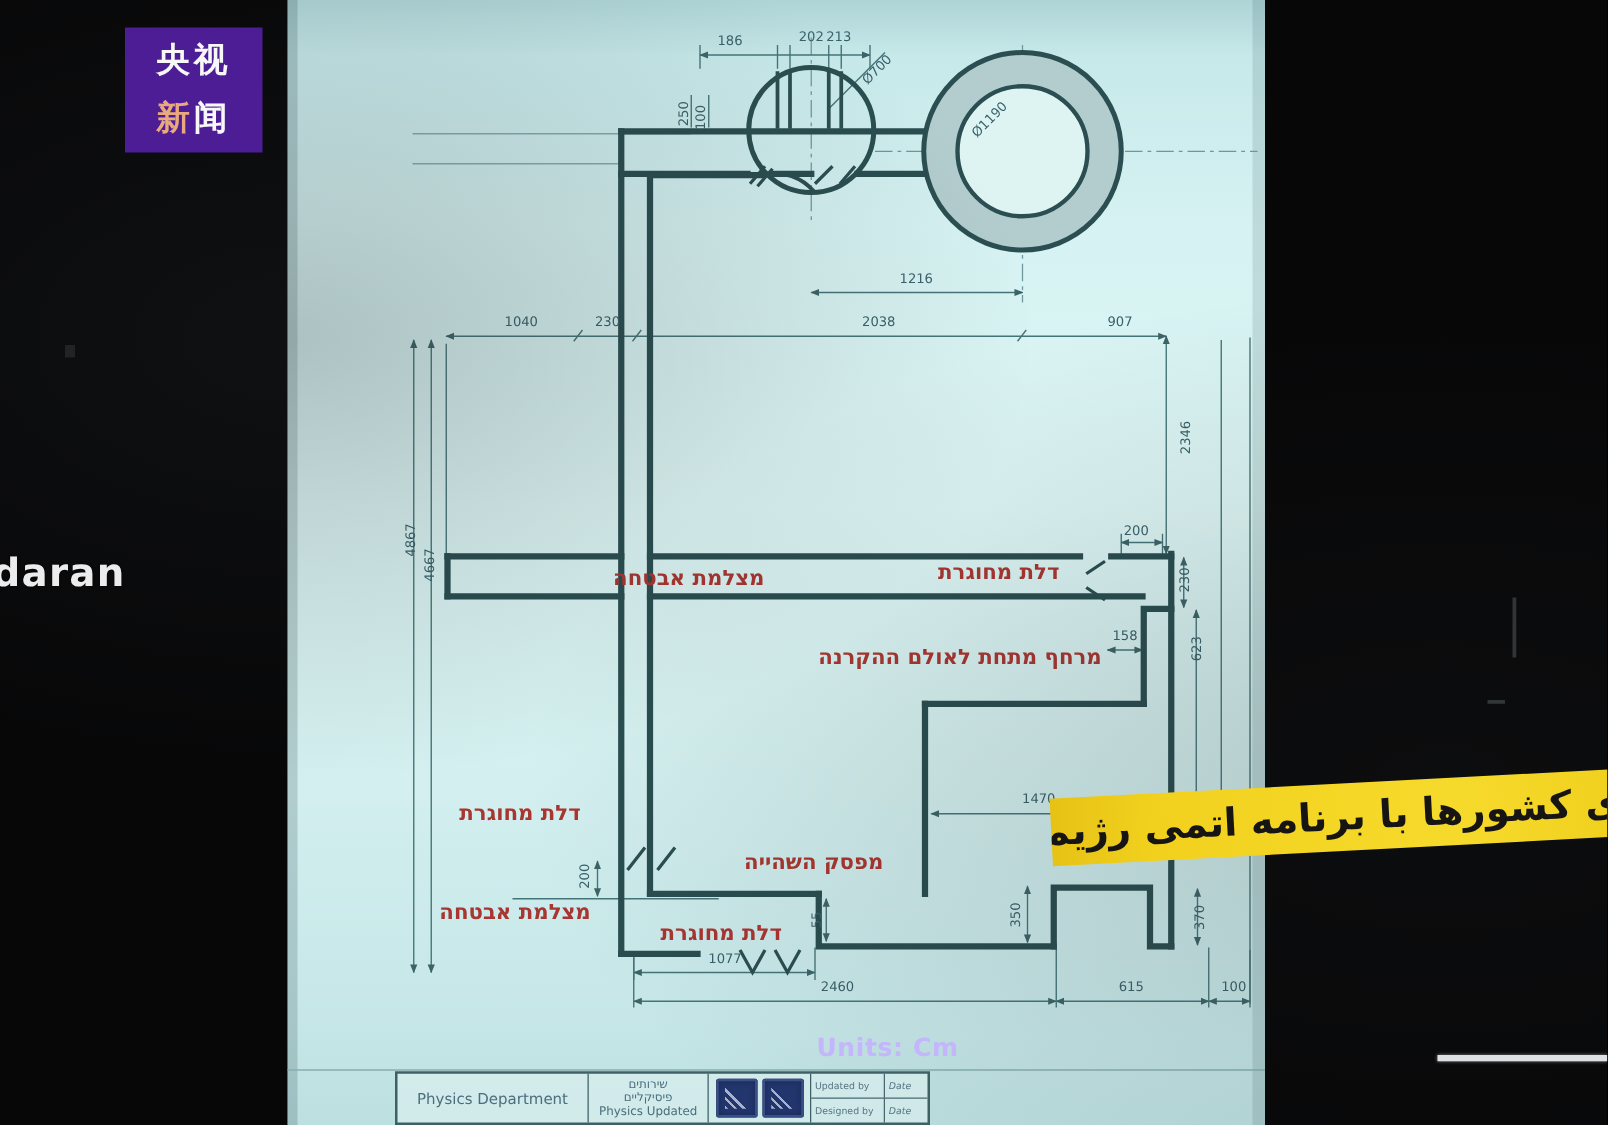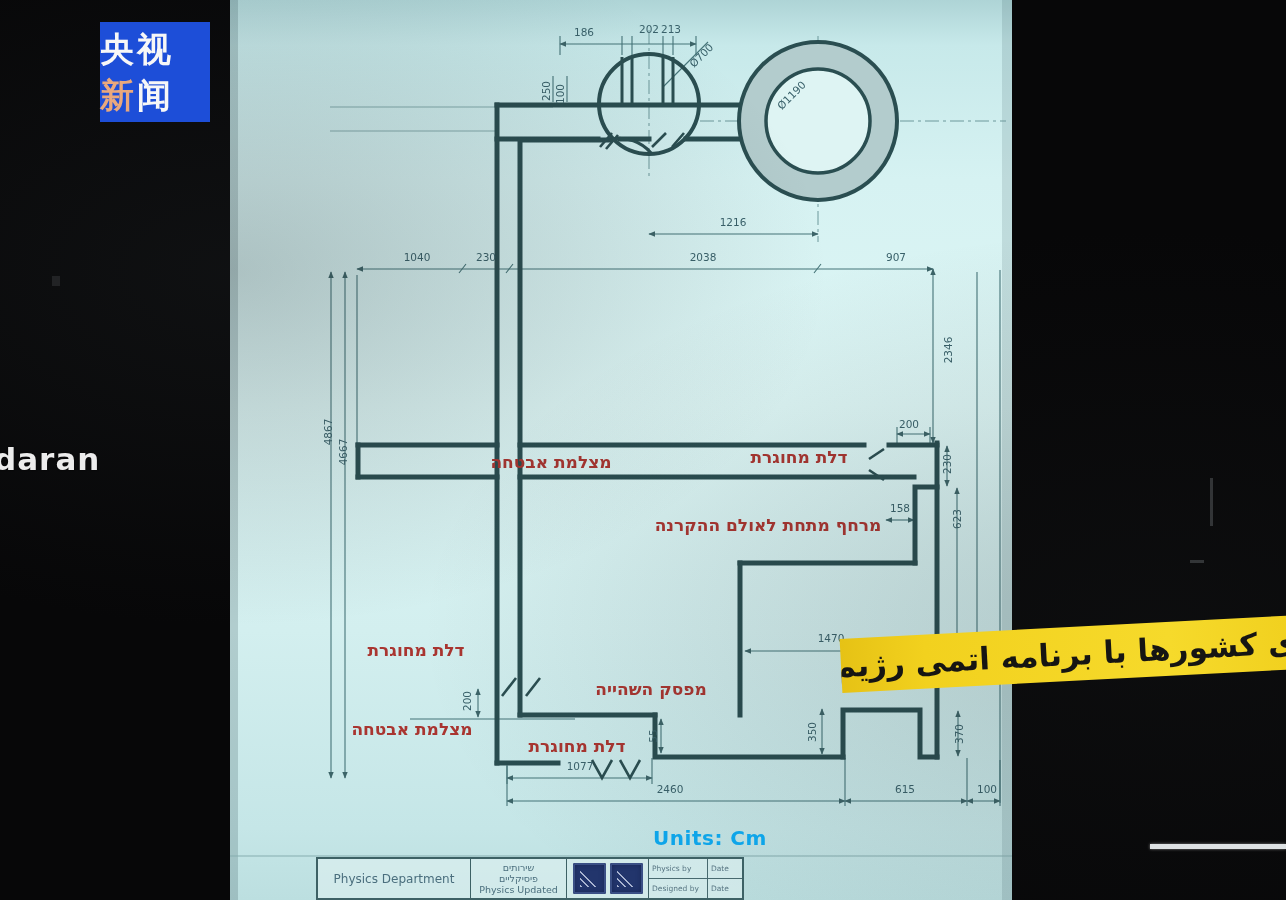--- a/index.html
+++ b/index.html
@@ -6,52 +6,52 @@
   .stage{position:relative;width:1286px;height:900px;background:#070708;overflow:hidden;
          font-family:"DejaVu Sans",sans-serif;}
   .stage::after{content:"";position:absolute;inset:0;pointer-events:none;
          background:radial-gradient(ellipse at 18% 30%, rgba(40,45,48,.25), transparent 40%),
                     radial-gradient(ellipse at 90% 70%, rgba(35,38,40,.2), transparent 45%);}
   svg{position:absolute;left:0;top:0;}
   svg text{font-family:"DejaVu Sans",sans-serif;}
   .dim{fill:#39616a;font-size:10.5px;text-anchor:middle;}
   .annot{fill:#a93530;font-size:17px;font-weight:700;text-anchor:middle;}
 
-  .logo{position:absolute;left:100px;top:22px;width:110px;height:100px;background:#1d4ed8;
-        display:flex;flex-direction:column;align-items:flex-start;justify-content:center;
-        color:#f7f7f7;font-weight:700;font-size:34px;line-height:46px;letter-spacing:3px;z-index:6;}
+  .logo{position:absolute;left:100px;top:22px;width:110px;height:100px;background:#4c1d95;
+        display:flex;flex-direction:column;align-items:center;justify-content:center;
+        color:#f7f7f7;font-weight:700;font-size:27px;line-height:46px;letter-spacing:3px;z-index:6;}
   .logo .accent{color:#e9a87d;}
   .left-caption{position:absolute;left:-6px;top:441px;color:#ececec;font-size:31px;font-weight:700;
         letter-spacing:1px;z-index:6;text-shadow:0 0 2px rgba(0,0,0,.8);}
   .banner{position:absolute;left:841px;top:639px;width:470px;height:54px;z-index:7;
         background:linear-gradient(90deg,#e6c215 0%,#f2d11e 18%,#f6da2b 70%,#f0cf1d 100%);
         transform:rotate(-3deg);transform-origin:left center;
         display:flex;align-items:center;justify-content:flex-start;
         direction:rtl;white-space:nowrap;overflow:hidden;
         font-size:31px;font-weight:700;color:#161513;padding-right:14px;box-sizing:border-box;}
   .units{position:absolute;left:625px;top:826px;width:170px;text-align:center;z-index:4;
-        font-size:20px;font-weight:700;color:#0ea5e9;letter-spacing:.5px;}
+        font-size:20px;font-weight:700;color:#c4b5fd;letter-spacing:.5px;}
 
   .titleblock{position:absolute;left:316px;top:857px;width:428px;height:43px;z-index:4;
         border:2px solid #3d6165;display:flex;background:rgba(225,243,243,.55);
         color:#4a6e7d;box-sizing:border-box;}
   .tb-cell{border-right:1.5px solid #3d6165;display:flex;align-items:center;justify-content:center;
         box-sizing:border-box;}
   .tb-dept{width:153px;font-size:12px;}
   .tb-svc{width:96px;flex-direction:column;font-size:9.5px;line-height:11px;}
   .tb-stamps{width:82px;gap:4px;}
   .stamp{display:inline-block;width:33px;height:31px;background:#22356c;border-radius:2px;
         box-shadow:inset 0 0 0 2px #3a4f85, inset 0 0 6px #121d45;position:relative;}
   .stamp::after{content:"";position:absolute;left:7px;top:7px;right:7px;bottom:7px;
         background:linear-gradient(45deg,#c9d2e8 0 2px,transparent 2px 5px,#c9d2e8 5px 7px,transparent 7px 10px,#c9d2e8 10px 12px,transparent 12px);opacity:.8;}
   .tb-meta{flex:1;display:grid;grid-template-columns:1fr 34px;grid-template-rows:1fr 1fr;
         font-size:7.5px;color:#587683;}
   .tb-meta span{border-left:0;border-bottom:1px solid #48696f;border-right:1px solid #48696f;
         display:flex;align-items:center;padding-left:3px;box-sizing:border-box;}
-  .tb-meta span:nth-child(2n){border-right:0;}
+  .tb-meta span:nth-child(2n){border-right:0;font-style:italic;}
   .tb-meta span:nth-child(3),.tb-meta span:nth-child(4){border-bottom:0;}
 
   .white-line{position:absolute;left:1150px;top:844px;width:136px;height:5px;background:#dde1e3;
         z-index:6;box-shadow:0 0 3px rgba(255,255,255,.5);}
   .faint-mark{position:absolute;background:#9aa3a6;opacity:.28;z-index:5;}
 </style>
 </head>
 <body>
 
 <div class="stage">
@@ -211,21 +211,21 @@
     <div class="tb-cell tb-svc">
       <span>שירותים</span>
       <span>פיסיקליים</span>
       <span>Physics Updated</span>
     </div>
     <div class="tb-cell tb-stamps">
       <span class="stamp"></span>
       <span class="stamp"></span>
     </div>
     <div class="tb-meta">
-      <span>Physics by</span>
+      <span>Updated by</span>
       <span>Date</span>
       <span>Designed by</span>
       <span>Date</span>
     </div>
   </div>
 
   <div class="white-line"></div>
   <div class="faint-mark" style="left:1210px;top:478px;width:3px;height:48px;"></div>
   <div class="faint-mark" style="left:1190px;top:560px;width:14px;height:3px;"></div>
   <div class="faint-mark" style="left:52px;top:276px;width:8px;height:10px;opacity:.15;"></div>

